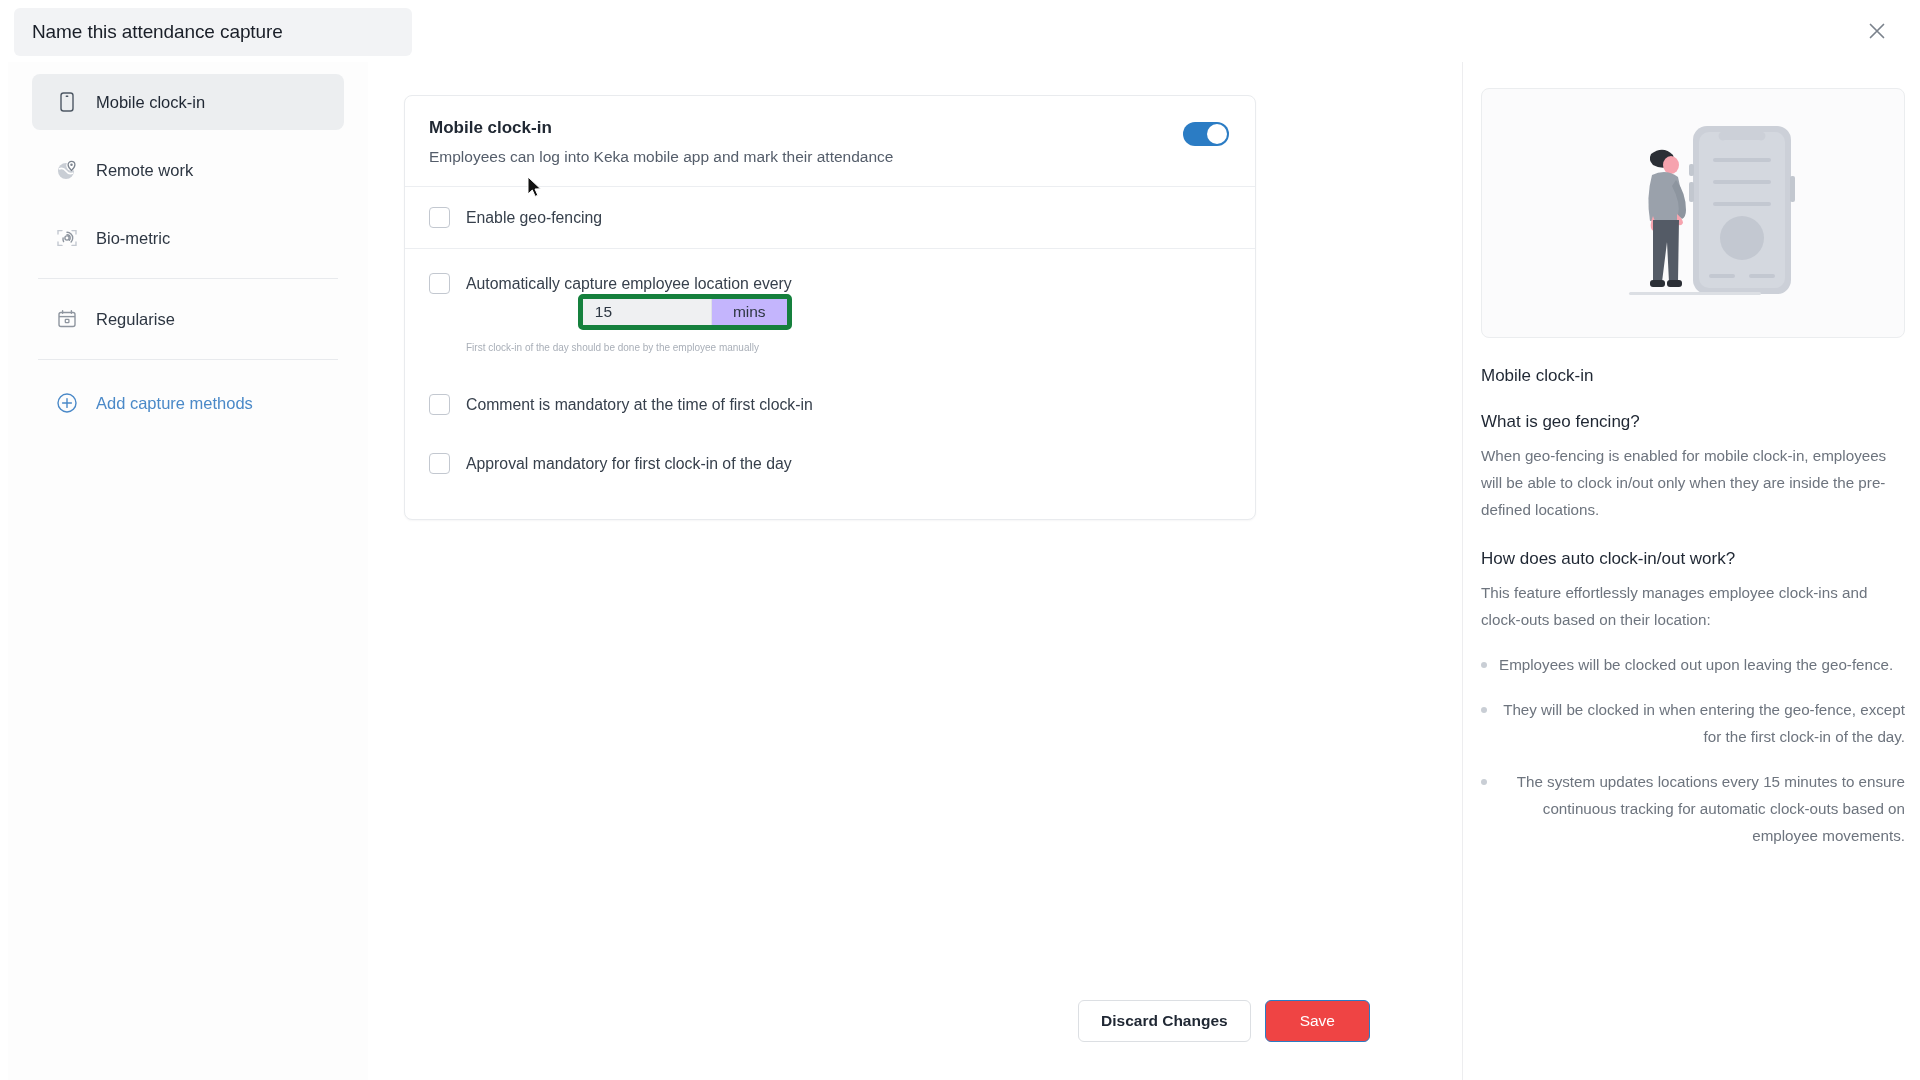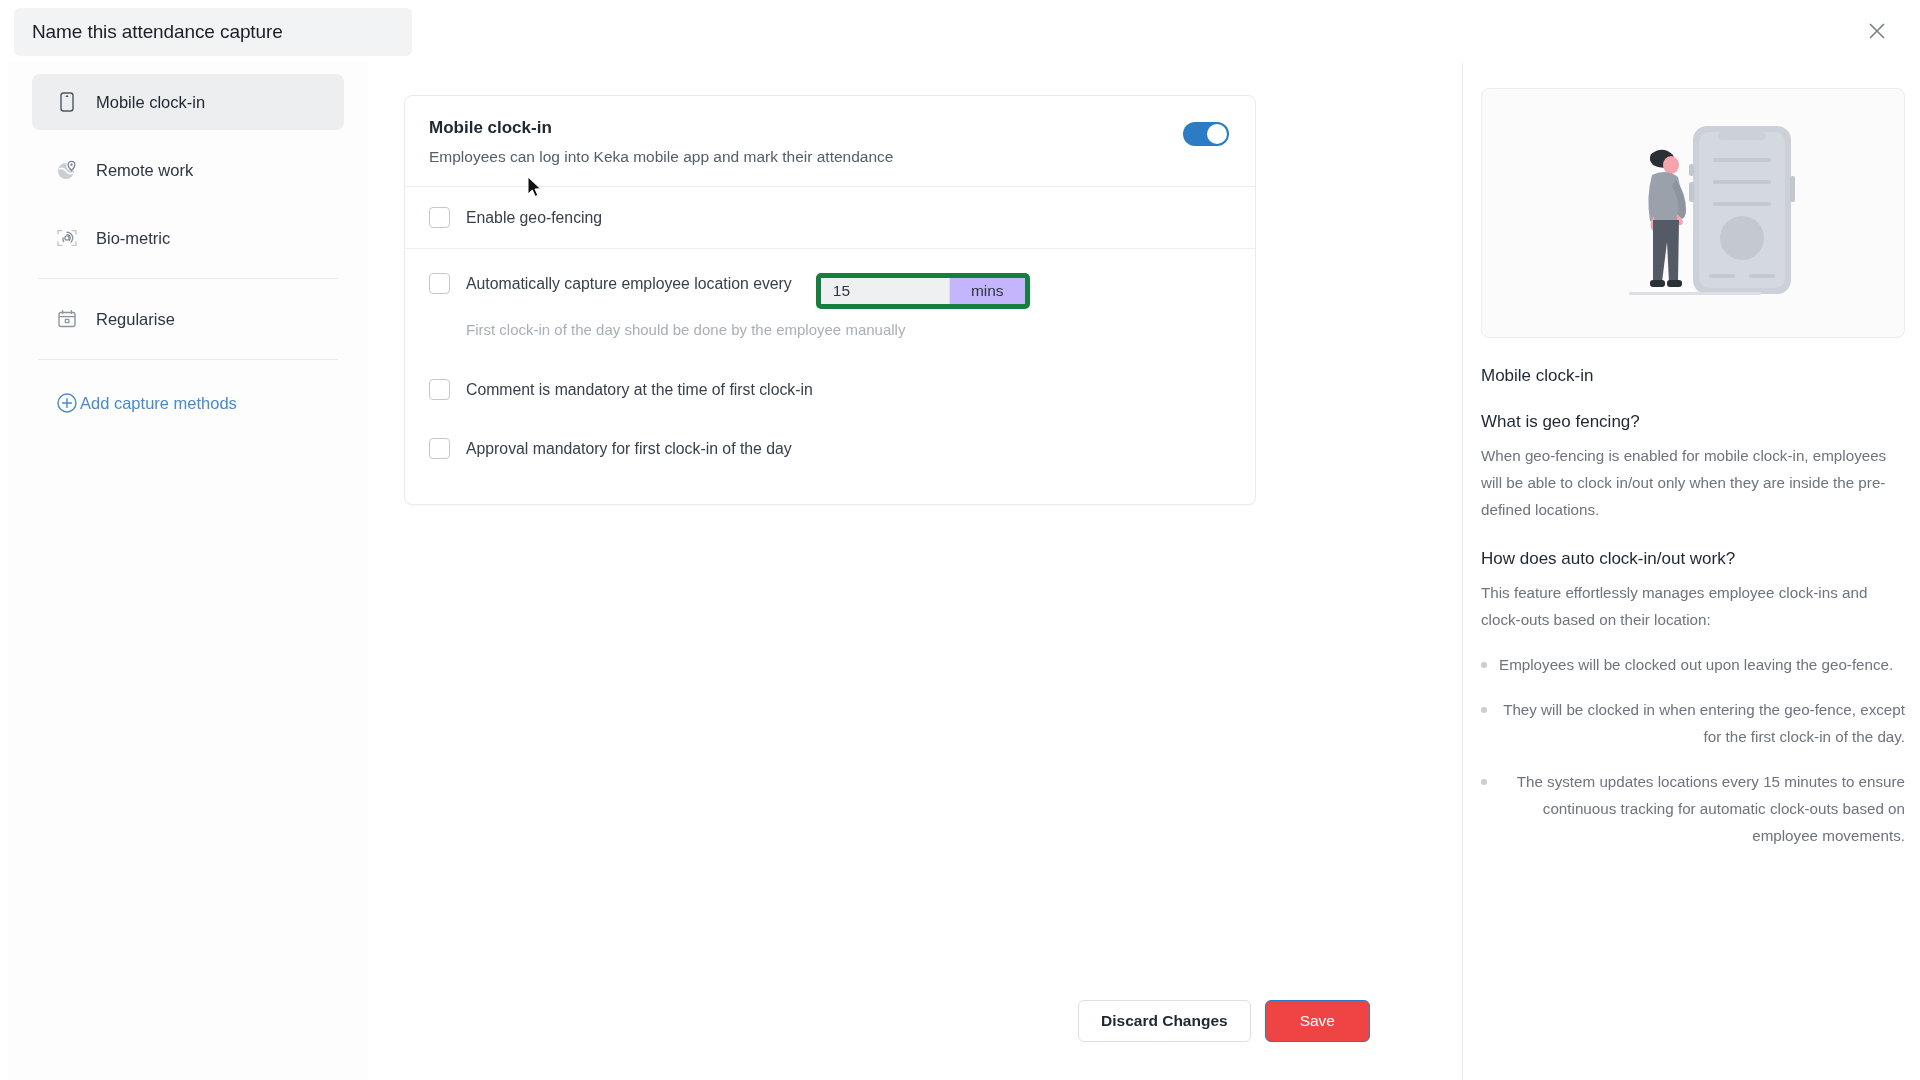--- a/index.html
+++ b/index.html
@@ -45,21 +45,21 @@
   }
   .nav-item.active { background: #eceef0; }
   .nav-icon { width: 26px; height: 26px; display:flex; align-items:center; justify-content:center; color:#5a6472; flex: 0 0 26px; }
   .nav-label { font-size: 16.5px; color: #2d3642; }
   .nav-item.active .nav-label { color:#1f2733; }
   .nav-gap { height: 12px; }
   .nav-sep { margin: 12px 30px; height: 1px; background: #e8eaed; }
 
   .add-methods {
     margin: 22px 24px 0 24px; height: 42px; display:flex; align-items:center;
-    padding-left: 22px; cursor: pointer;
+    gap: 16px; padding-left: 22px; cursor: pointer;
   }
   .add-icon { width: 26px; height: 26px; display:flex; align-items:center; justify-content:center; color:#4a89c8; flex:0 0 26px;}
   .add-label { font-size: 16.5px; color: #4a89c8; }
 
   
   .center { position: absolute; left: 360px; top: 0; width: 1094px; height: 1018px; }
 
   .card {
     position: absolute; left: 36px; top: 33px; width: 852px;
     background: #fff; border: 1px solid #e9ebee; border-radius: 8px;
@@ -85,36 +85,36 @@
   .row { display: flex; align-items: flex-start; padding: 0 24px; }
   .row-geo { height: 62px; align-items: center; border-bottom: 1px solid #eceef1; }
   .row-block { padding-top: 24px; }
 
   .cb {
     width: 21px; height: 21px; border: 1.6px solid #c3c8d0; border-radius: 4px;
     background: #fff; flex: 0 0 21px; cursor: pointer; margin-right: 16px;
   }
   .cb-label { font-size: 15.8px; color: #37404c; line-height: 21px; }
 
-  .inline { display:flex; align-items:flex-start; }
+  .inline { display:flex; align-items:flex-end;flex-direction:column; }
   .mins-field {
     display:flex; align-items:stretch; margin-left: 24px;
     border:5px solid #15803d; border-radius: 5px; overflow:hidden; height: 36px;
     background:#eff0f2;
   }
   .mins-value {
     width: 128px; display:flex; align-items:center; padding-left: 12px;
     font-size: 15.5px; color:#2d3642; background:#eff0f2;
   }
   .mins-suffix {
     width: 76px; display:flex; align-items:center; justify-content:center;
     font-size: 15.5px; color:#2d3642; background:#c4b5fd;
     border-left: 1px solid #dfe2e6;
   }
-  .hint { font-size: 15px; color:#a9afb8; padding: 12px 24px 0 61px; }
+  .hint { font-size: 10px; color:#a9afb8; padding: 12px 24px 0 61px; }
   .row-cb { height: 59px; display:flex; align-items:center; padding: 0 24px; }
   .card-pad-bottom { height: 26px; }
 
   
   .footer {
     position: absolute; right: 92px; bottom: 38px;
     display:flex; align-items:center; gap: 14px;
   }
   .btn {
     height: 42px; border-radius: 6px; font-size: 15.5px;

